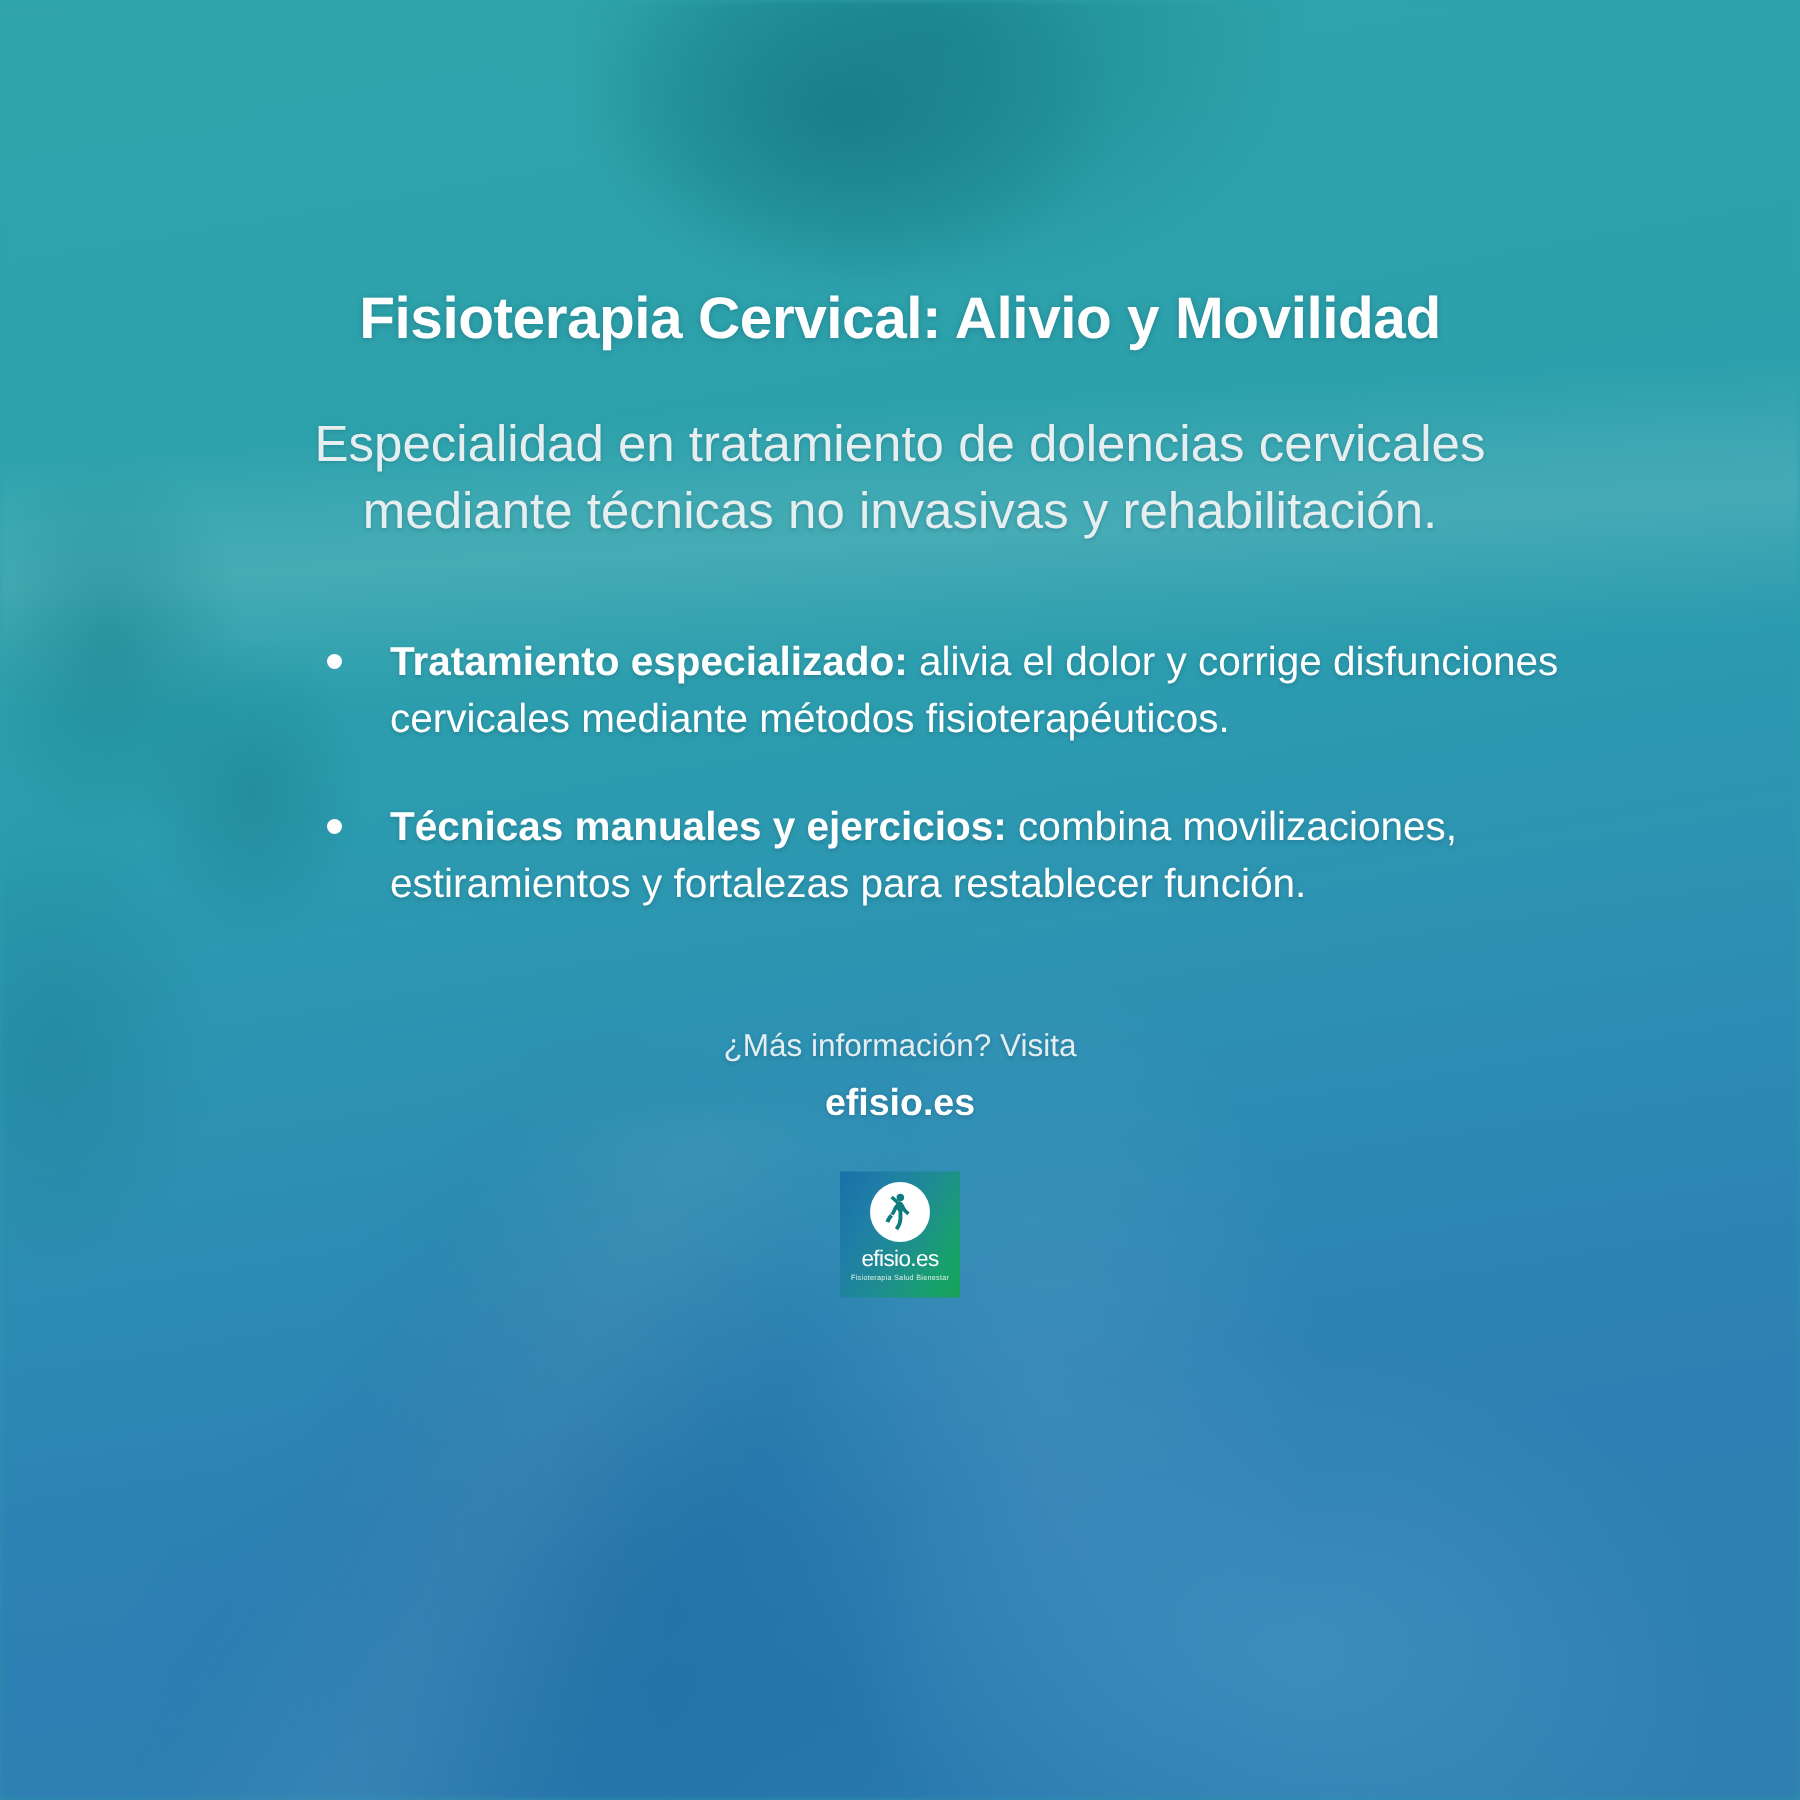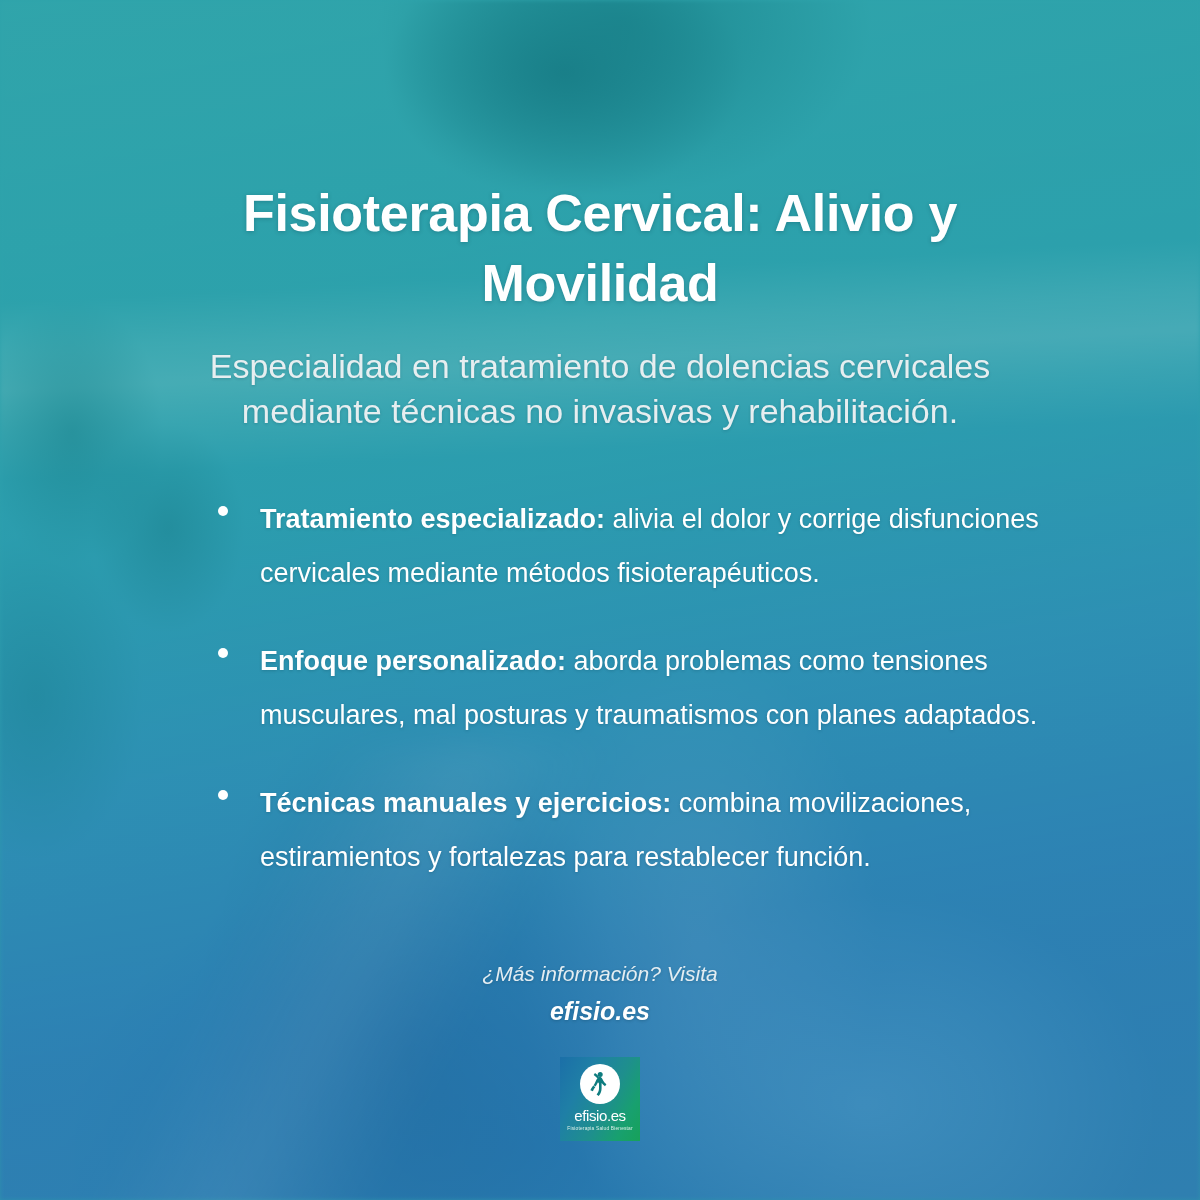--- a/index.html
+++ b/index.html
@@ -92,21 +92,21 @@
   }
 
   .headline-block {
     width: 900px;
     margin-top: 178px;
     text-align: center;
   }
 
   .title {
     margin: 0;
-    font-size: 52px;
+    font-size: 39px;
     line-height: 70px;
     font-weight: bold;
     color: #ffffff;
     letter-spacing: -0.3px;
     text-shadow: 0 1px 4px rgba(0,45,60,0.25);
   }
 
   .subtitle {
     margin: 26px 0 0 0;
     font-size: 34px;
@@ -121,21 +121,21 @@
     margin: 58px 0 0 0;
     padding: 0;
     list-style: none;
   }
 
   .bullet-item {
     position: relative;
     padding-left: 130px;
     margin-bottom: 34px;
     font-size: 27px;
-    line-height: 54px;
+    line-height: 38px;
     color: #ffffff;
     text-shadow: 0 1px 3px rgba(0,45,60,0.22);
   }
   .bullet-item:last-child { margin-bottom: 0; }
 
   .bullet-dot {
     position: absolute;
     left: 88px;
     top: 14px;
     width: 10px;
@@ -145,21 +145,20 @@
   }
 
   .bullet-lead {
     font-weight: bold;
     color: #ffffff;
   }
 
   .footer-block {
     margin-top: 76px;
     text-align: center;
-    font-style: italic;
   }
 
   .footer-cta {
     margin: 0;
     font-size: 21px;
     line-height: 28px;
     color: #e4edf2;
     text-shadow: 0 1px 3px rgba(0,45,60,0.22);
   }
 
@@ -233,24 +232,20 @@
       <p class="subtitle">Especialidad en tratamiento de dolencias cervicales mediante técnicas no invasivas y rehabilitación.</p>
     </div>
 
     <ul class="bullets">
 
       <li class="bullet-item">
         <span class="bullet-dot"></span>
         <span class="bullet-lead">Tratamiento especializado:</span><span> alivia el dolor y corrige disfunciones cervicales mediante métodos fisioterapéuticos.</span>
       </li>
 
-      <li class="bullet-item">
-        <span class="bullet-dot"></span>
-        <span class="bullet-lead">Enfoque personalizado:</span><span> aborda problemas como tensiones musculares, mal posturas y traumatismos con planes adaptados.</span>
-      </li>
 
       <li class="bullet-item">
         <span class="bullet-dot"></span>
         <span class="bullet-lead">Técnicas manuales y ejercicios:</span><span> combina movilizaciones, estiramientos y fortalezas para restablecer función.</span>
       </li>
 
 
     </ul>
 
     <div class="footer-block">

